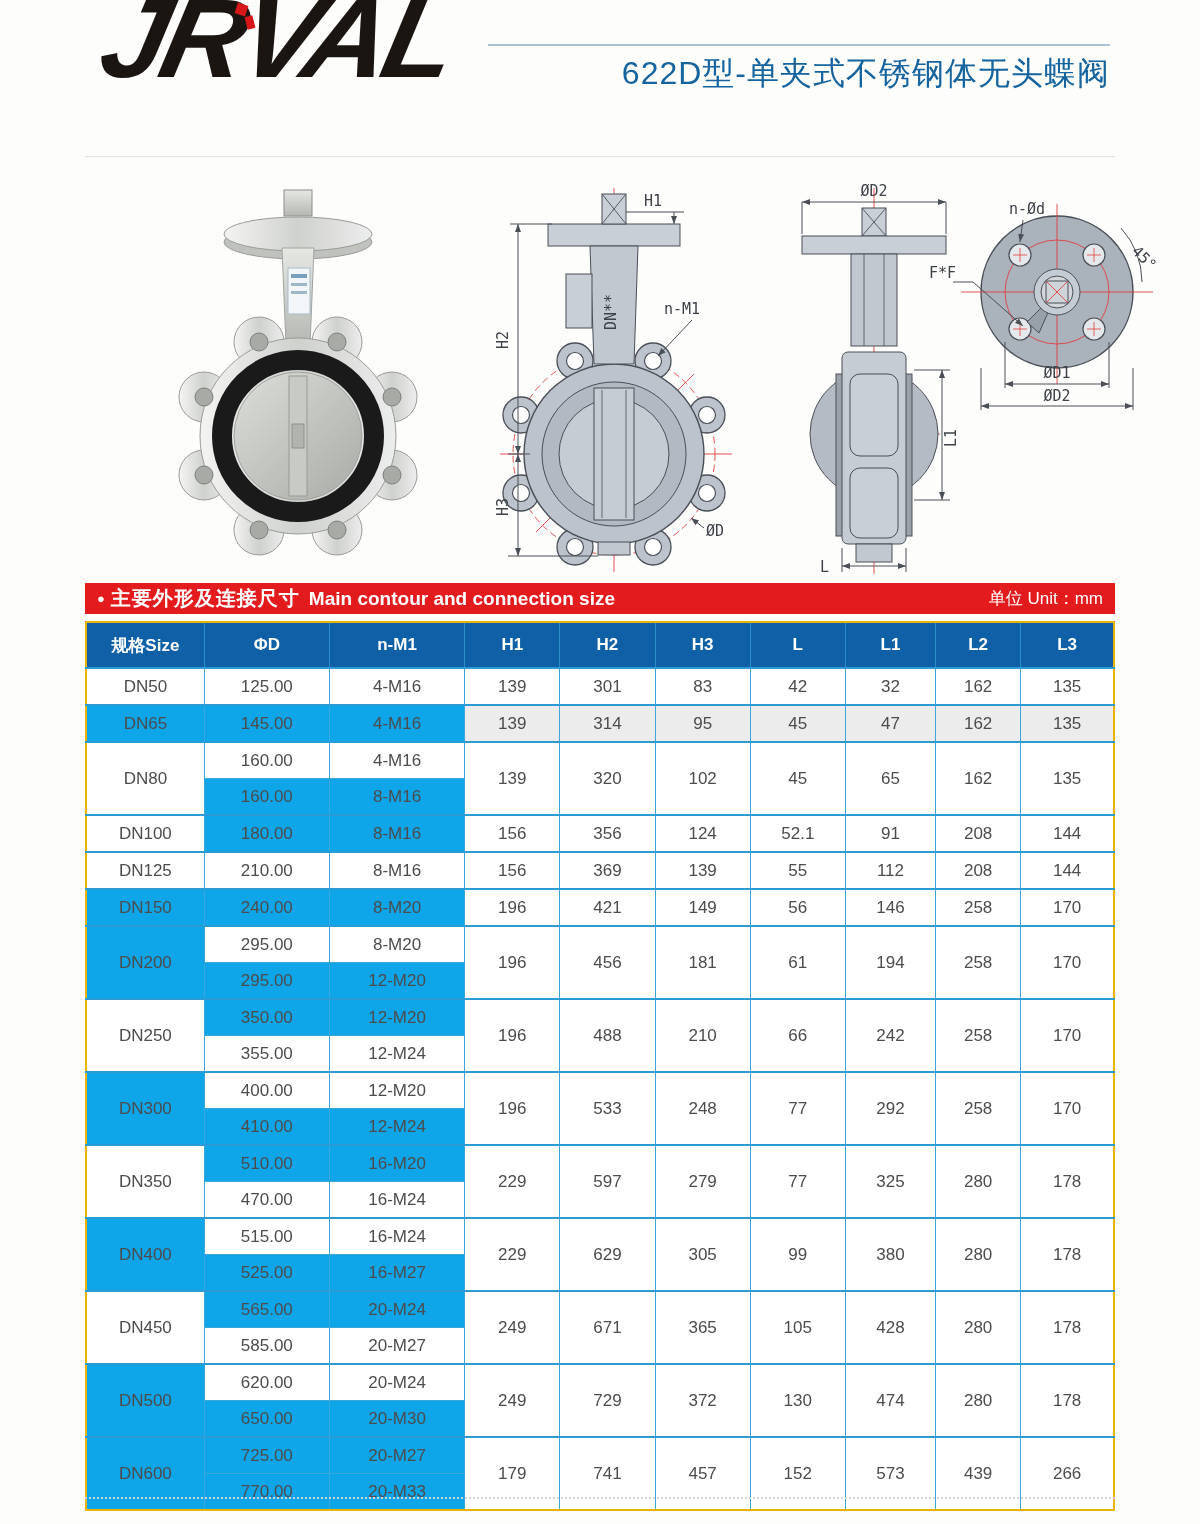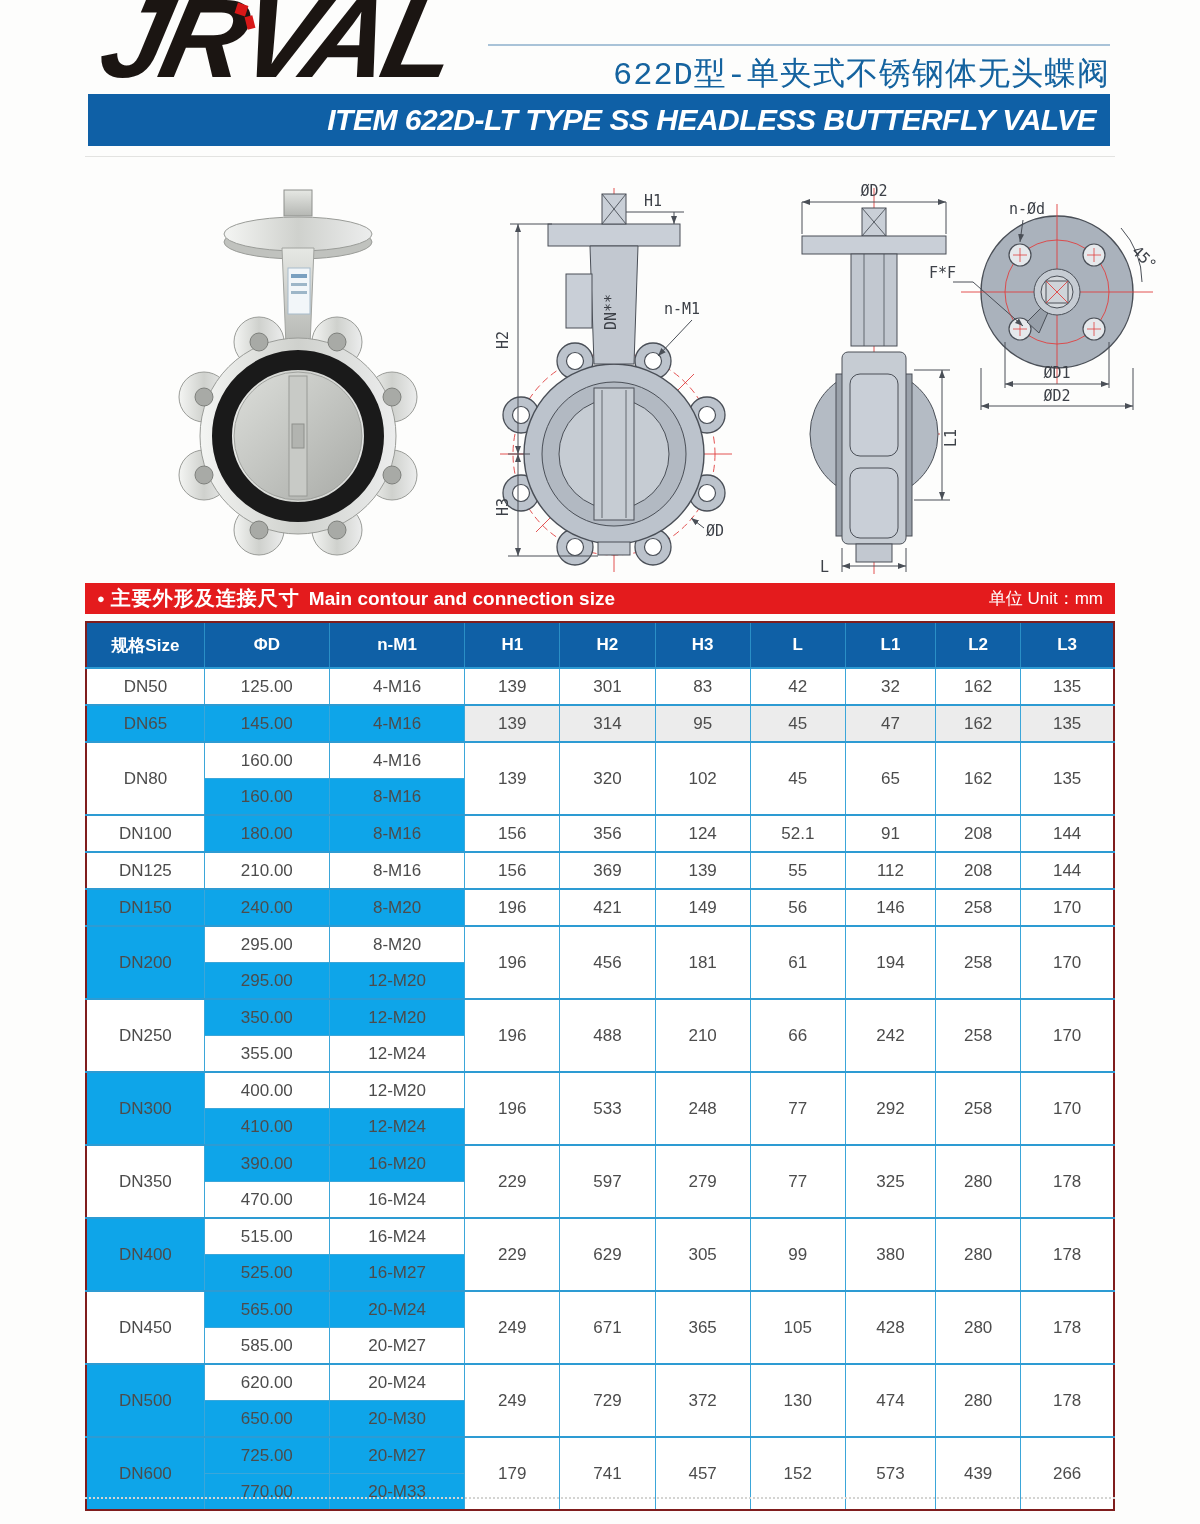--- a/index.html
+++ b/index.html
@@ -10,21 +10,21 @@
   .logo{position:absolute;left:90px;top:-26px;width:360px;height:150px;}
   .logo-text{display:inline-block;font-family:"Liberation Sans",sans-serif;
              font-size:112px;font-weight:bold;font-style:italic;color:#1b1512;
              letter-spacing:-5px;transform:skewX(-12deg) scaleX(1.04);transform-origin:left bottom;}
   .logo-mark{position:absolute;left:146px;top:30px;width:11px;height:11px;background:#d81818;
              transform:rotate(18deg);}
   .logo-mark2{position:absolute;left:156px;top:42px;width:8px;height:13px;background:#d81818;
              transform:rotate(-14deg);}
   .rule-top{position:absolute;left:488px;top:44px;width:622px;height:2px;background:#a9c3d8;}
   .title-cn{position:absolute;right:90px;top:52px;width:700px;text-align:right;
-            font-family:Liberation Mono, monospace;
+            font-family:Liberation Sans, sans-serif;
             font-size:32px;color:#15639f;letter-spacing:1px;white-space:nowrap;}
   .banner{position:absolute;left:88px;top:94px;width:1022px;height:52px;background:#0f60a6;
           display:flex;align-items:center;justify-content:flex-end;padding-right:14px;box-sizing:border-box;}
   .banner span{color:#fff;font-size:30px;font-weight:bold;font-style:italic;letter-spacing:-0.5px;white-space:nowrap;}
   .rule-logo{position:absolute;left:85px;top:156px;width:1030px;height:1px;background:#e3e3e1;}
 
   
   .drw{position:absolute;}
   .cad-label{font-family:"DejaVu Sans Mono",monospace;font-size:15px;fill:#3d4148;}
 
@@ -33,21 +33,21 @@
                color:#fff;display:flex;align-items:center;justify-content:space-between;
                padding:0 12px;box-sizing:border-box;}
   .sec-left{display:flex;align-items:center;white-space:nowrap;}
   .sec-bullet{font-size:13px;margin-right:6px;}
   .sec-cn{font-size:20px;font-weight:bold;letter-spacing:1px;}
   .sec-en{font-size:19px;margin-left:9px;font-weight:bold;}
   .sec-right{font-size:17px;white-space:nowrap;}
 
   
   .dims{position:absolute;left:85px;top:621px;width:1030px;border-collapse:collapse;
-        table-layout:fixed;border:2px solid #7f1d1d;}
+        table-layout:fixed;border:2px solid #eab308;}
   .dims th{height:42px;background:#0f60a6;color:#fff;font-size:17px;font-weight:bold;
            border:1px solid #2a8fc6;text-align:center;}
   .dims td{height:33px;font-size:17px;color:#4c4c4c;text-align:center;
            border:1px solid #3ba6d9;background:#fff;}
   .dims tr.group-start td{border-top:2px solid #2d9bd3;}
   .dims td.shade{background:#0ea5e9;}
   .dims td.shade-light{background:#ececec;}
   .dotted-bottom{position:absolute;left:85px;top:1497px;width:1030px;border-top:2px dotted #d4d4d2;}
 </style>
 </head>
@@ -55,23 +55,20 @@
 
 <div class="page">
 
   <div class="logo">
     <span class="logo-text">JRVAL</span>
     <span class="logo-mark"></span>
     <span class="logo-mark2"></span>
   </div>
   <div class="rule-top"></div>
   <div class="title-cn">622D型-单夹式不锈钢体无头蝶阀</div>
-  <div class="banner">
-    <span>ITEM 622D-LT TYPE SS HEADLESS BUTTERFLY VALVE</span>
-  </div>
   <div class="rule-logo"></div>
 
   <svg class="drw" style="left:148px;top:184px" width="300" height="390" viewBox="0 0 300 390">
     <defs>
       <linearGradient id="g1" x1="0" y1="0" x2="1" y2="0">
         <stop offset="0" stop-color="#f4f5f3"></stop>
           <stop offset="0.5" stop-color="#cfd1cd"></stop>
           <stop offset="1" stop-color="#eceded"></stop>
       </linearGradient>
       <linearGradient id="g2" x1="0" y1="0" x2="0" y2="1">
@@ -442,21 +439,21 @@
           <td class="c-dim" rowspan="2">292</td>
           <td class="c-dim" rowspan="2">258</td>
           <td class="c-dim" rowspan="2">170</td>
         </tr>
         <tr class="sub-row">
           <td class="c-d shade">410.00</td>
           <td class="c-m shade">12-M24</td>
         </tr>
         <tr class="group-start">
           <td class="c-size" rowspan="2">DN350</td>
-          <td class="c-d shade">390.00</td>
+          <td class="c-d shade">510.00</td>
           <td class="c-m shade">16-M20</td>
           <td class="c-dim" rowspan="2">229</td>
           <td class="c-dim" rowspan="2">597</td>
           <td class="c-dim" rowspan="2">279</td>
           <td class="c-dim" rowspan="2">77</td>
           <td class="c-dim" rowspan="2">325</td>
           <td class="c-dim" rowspan="2">280</td>
           <td class="c-dim" rowspan="2">178</td>
         </tr>
         <tr class="sub-row">

